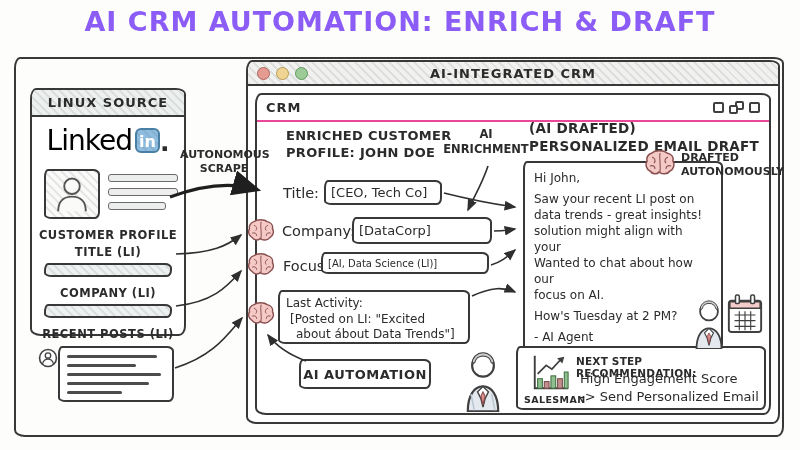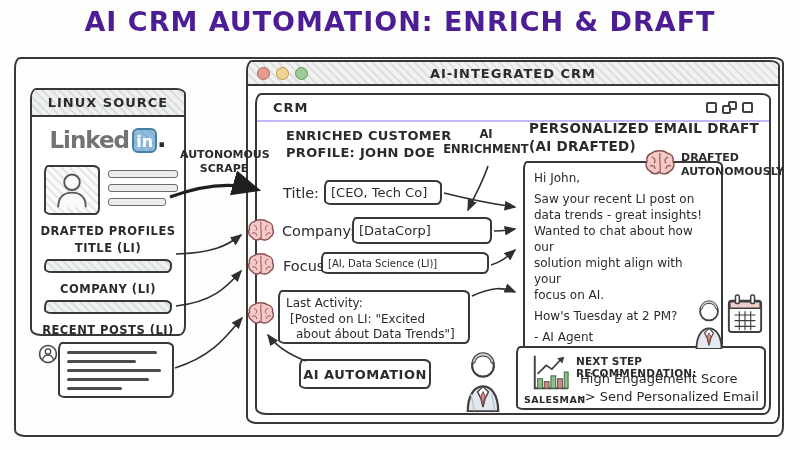--- a/index.html
+++ b/index.html
@@ -5,31 +5,31 @@
   html,body{margin:0;padding:0;background:#ffffff;}
   .canvas{position:relative;width:800px;height:450px;overflow:hidden;background:#fdfdfb;
           font-family:"DejaVu Sans",sans-serif;color:#2b2b2b;}
   
   .sk{border:2px solid #383838;border-radius:6px 10px 7px 11px / 11px 6px 10px 7px;box-sizing:border-box;}
   .sk-thin{border:2px solid #383838;border-radius:4px 7px 5px 8px / 8px 5px 7px 4px;box-sizing:border-box;}
   .hatch{background-image:repeating-linear-gradient(45deg,rgba(80,92,98,.12) 0 2px,rgba(80,92,98,0) 2px 6px);}
   .abs{position:absolute;}
 
   h1.title{position:absolute;top:6px;left:0;width:100%;margin:0;text-align:center;
-           font-size:27px;font-weight:bold;letter-spacing:1px;color:#4c1d95;}
+           font-size:27px;font-weight:bold;letter-spacing:1px;color:#8b5cf6;}
 
   .outer-frame{position:absolute;left:14px;top:57px;width:770px;height:380px;background:transparent;z-index:1;}
 
   
   .src-panel{position:absolute;left:30px;top:88px;width:156px;height:248px;background:#fff;z-index:5;}
   .src-header{height:25px;line-height:25px;text-align:center;font-size:13px;font-weight:bold;
               letter-spacing:1px;border-bottom:2px solid #383838;background-color:#eef0ef;
               border-radius:4px 8px 0 0/8px 4px 0 0;}
   .li-logo{margin-top:7px;text-align:center;white-space:nowrap;}
-  .li-text{font-size:23px;font-weight:bold;color:#737373;letter-spacing:-1px;vertical-align:middle;}
+  .li-text{font-size:28px;font-weight:normal;color:#000000;letter-spacing:-1px;vertical-align:middle;}
   .li-badge{display:inline-block;width:25px;height:25px;margin-left:3px;vertical-align:middle;
             background-color:#8fbddf;border:2px solid #4a7fa5;border-radius:6px;color:#fff;
             font-size:16px;font-weight:bold;line-height:24px;text-align:center;box-sizing:border-box;}
   .li-dot{font-size:25px;font-weight:bold;vertical-align:bottom;}
   .profile-card{display:flex;margin:12px 10px 0 12px;align-items:flex-start;}
   .avatar-box{width:56px;height:50px;background-color:#fafaf8;flex:none;display:flex;
               align-items:center;justify-content:center;}
   .line-stack{margin-left:8px;padding-top:5px;}
   .sketch-line{width:68px;height:6px;border:1.5px solid #6a6a6a;border-radius:3px;
                background-color:#eceeee;margin-bottom:6px;}
@@ -46,22 +46,22 @@
   
   .crm-window{position:absolute;left:246px;top:60px;width:534px;height:364px;background:#fff;z-index:4;}
   .crm-titlebar{position:relative;height:24px;border-bottom:2px solid #383838;background-color:#f1f2ef;
                 border-radius:6px 8px 0 0/9px 5px 0 0;display:flex;align-items:center;padding:8px 9px;box-sizing:border-box;}
   .dot{width:11px;height:11px;border-radius:50%;margin-right:6px;flex:none;}
   .dot.red{background:#e59a92;border:1.5px solid #ad685f;}
   .dot.yellow{background:#efd493;border:1.5px solid #b89b55;}
   .dot.green{background:#9ccb97;border:1.5px solid #5f9a62;}
   .crm-title{position:absolute;left:0;right:0;text-align:center;font-size:13px;font-weight:bold;letter-spacing:1px;}
   .crm-inner{position:absolute;left:7px;right:7px;top:31px;bottom:7px;background:#fff;}
-  .crm-appbar{height:25px;border-bottom:2px solid #c4b5fd;display:flex;align-items:center;
-              justify-content:space-between;padding:0 16px;}
+  .crm-appbar{height:25px;border-bottom:2px solid #ec4899;display:flex;align-items:center;
+              justify-content:space-between;padding:0 9px;}
   .crm-appname{font-size:13px;font-weight:bold;letter-spacing:1px;}
   .win-controls{display:flex;align-items:center;gap:5px;}
   .wc{width:11px;height:11px;border:2px solid #3f3f3f;border-radius:2px;box-sizing:border-box;background:#fff;}
   .wc-double{position:relative;width:15px;height:13px;border:none;}
   .wc-double i{position:absolute;width:9px;height:9px;border:2px solid #3f3f3f;border-radius:2px;
                box-sizing:border-box;background:#fff;display:block;}
   .wc-double i:first-child{right:0;top:0;}
   .wc-double i:last-child{left:0;bottom:0;}
 
   
@@ -104,21 +104,21 @@
           <path d="M8,42 C8,30 15,25 24,25 C33,25 40,30 40,42" fill="#fafaf8" stroke="#555" stroke-width="2.2"></path>
         </svg>
       </div>
       <div class="line-stack">
         <div class="sketch-line"></div>
         <div class="sketch-line"></div>
         <div class="sketch-line" style="width:56px"></div>
       </div>
     </div>
 
-    <div class="src-label">DRAFTED PROFILES</div>
+    <div class="src-label">CUSTOMER PROFILE</div>
     <div class="src-label" style="margin-top:3px">TITLE (LI)</div>
     <div class="hatch-input sk-thin hatch"></div>
 
     <div class="src-label">COMPANY (LI)</div>
     <div class="hatch-input sk-thin hatch"></div>
 
     <div class="src-label">RECENT POSTS (LI)</div>
     <div class="posts-wrap">
       <div class="posts-avatar">
         <svg width="20" height="20" viewBox="0 0 22 22">
@@ -214,42 +214,42 @@
       <path d="M9,56 C9,41 15,33 23,33 C31,33 37,41 37,56 Z" fill="#e3e9ee" stroke="#3f3f3f" stroke-width="2"></path>
       <path d="M12,40 L15,55 M31,40 L34,55" stroke="#b9c7d1" stroke-width="1.4"></path>
       <path d="M23,33 L18,38 L21,44 L23,52 L25,44 L28,38 Z" fill="#fff" stroke="#3f3f3f" stroke-width="1.3"></path>
       <path d="M23,38 L21,42 L23,50 L25,42 Z" fill="#dd8f8f" stroke="#8a4a4a" stroke-width="1"></path>
       <circle cx="23" cy="14" r="10" fill="#fff" stroke="#3f3f3f" stroke-width="2"></circle>
       <path d="M13,12 a10,10 0 0 1 20,0 l-2.4,-1 a7.8,7.8 0 0 0 -15.2,0 Z" fill="#cdcdcd" stroke="#3f3f3f" stroke-width="1"></path>
     </svg>
   </div>
 
   <div class="abs hd" style="left:529px;top:120px;font-size:13.5px">
+    <div>(AI DRAFTED)</div>
     <div>PERSONALIZED EMAIL DRAFT</div>
-    <div>(AI DRAFTED)</div>
   </div>
 
   <div class="abs icon-wrap" style="left:643px;top:149px">
     <svg width="34" height="28" viewBox="0 0 34 28">
       <path d="M9,4 C5,5 3,9 4,12 C2,15 3,20 7,22 C9,25 14,26 16,23 C19,26 25,25 27,22 C31,20 32,15 30,12 C31,8 28,5 24,4 C21,1 12,1 9,4 Z" fill="#f4c9c6" stroke="#8a5050" stroke-width="1.6"></path>
       <path d="M17,4 C16,10 18,16 17,23 M9,8 C12,9 13,12 11,14 M25,8 C22,9 21,12 23,14 M7,17 C10,16 12,17 12,20 M28,17 C25,16 23,17 23,20" fill="none" stroke="#8a5050" stroke-width="1.1"></path>
     </svg>
   </div>
   <div class="abs note" style="left:681px;top:151px;text-align:left;font-size:11px">
     <div>DRAFTED</div>
     <div>AUTONOMOUSLY</div>
   </div>
 
   <div class="abs email-box sk-thin" style="left:523px;top:161px;width:200px;height:190px">
     <div>Hi John,</div>
     <div class="gap"></div>
     <div>Saw your recent LI post on</div>
     <div>data trends - great insights!</div>
+    <div>solution might align with your</div>
     <div>Wanted to chat about how our</div>
-    <div>solution might align with your</div>
     <div>focus on AI.</div>
     <div class="gap"></div>
     <div>How's Tuesday at 2 PM?</div>
     <div class="gap"></div>
     <div>- AI Agent</div>
   </div>
 
   <div class="abs icon-wrap" style="left:688px;top:299px">
     <svg width="42" height="50" viewBox="0 0 46 56">
       <path d="M9,56 C9,41 15,33 23,33 C31,33 37,41 37,56 Z" fill="#e3e9ee" stroke="#3f3f3f" stroke-width="2"></path>

